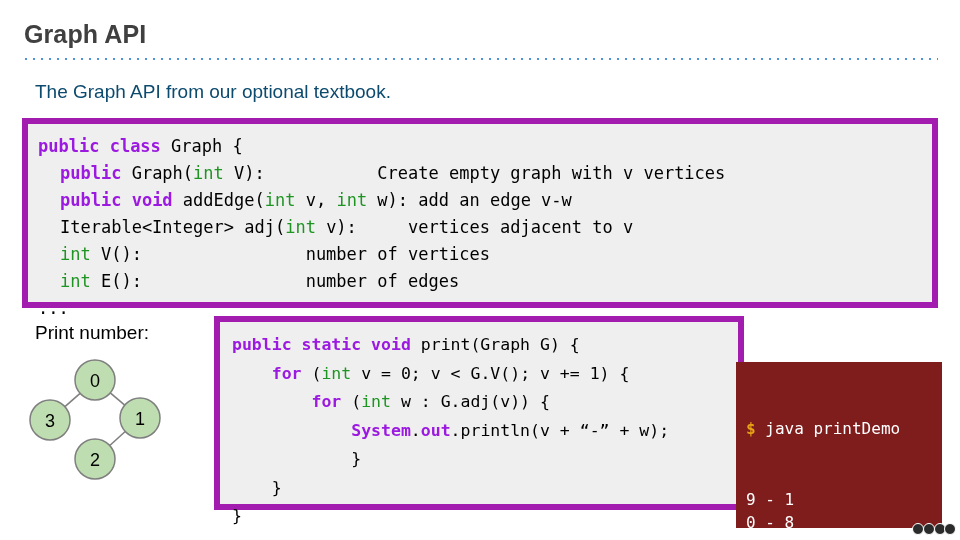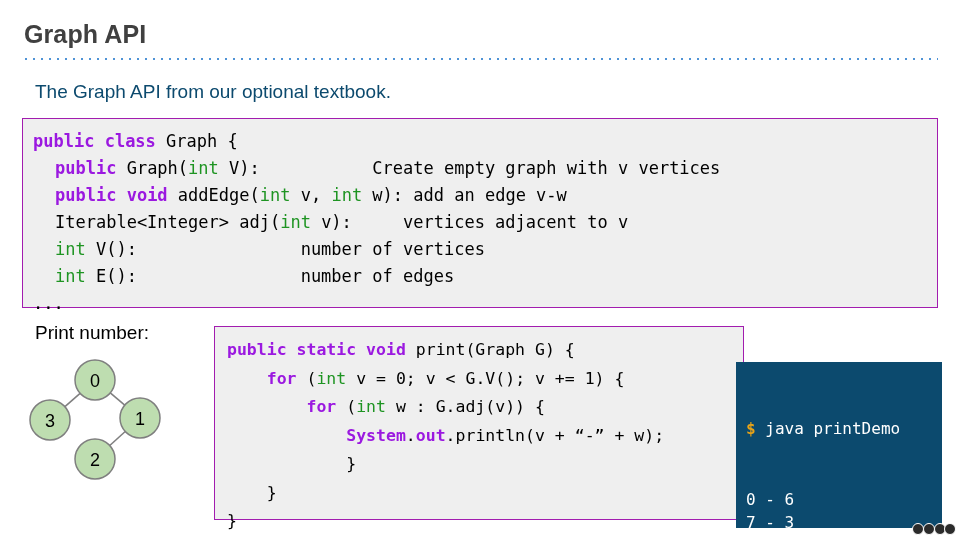--- a/index.html
+++ b/index.html
@@ -43,37 +43,37 @@
     left: 35px;
     top: 81px;
     font-size: 19px;
     color: #0c4a6e;
   }
 
   
   .code-block {
     position: absolute;
     background: #efefef;
-    border: 1px solid #a21caf;
+    border: 6px solid #a21caf;
     font-family: "DejaVu Sans Mono", monospace;
     box-sizing: border-box;
     white-space: pre;
   }
   #api-code-block {
     left: 22px;
     top: 118px;
     width: 916px;
     height: 190px;
     padding: 9px 0 0 0;
     font-size: 17px;
     line-height: 27px;
   }
   #print-code-block {
     left: 214px;
-    top: 326px;
+    top: 316px;
     width: 530px;
     height: 194px;
     padding: 9px 0 0 12px;
     font-size: 16.5px;
     line-height: 28.5px;
   }
   .code-line {
     display: block;
     color: #000000;
   }
@@ -100,21 +100,21 @@
     height: 140px;
   }
 
   
   #terminal-panel {
     position: absolute;
     left: 736px;
     top: 362px;
     width: 206px;
     height: 166px;
-    background: #0c4a6e;
+    background: #7f1d1d;
     font-family: "DejaVu Sans Mono", monospace;
     font-size: 16px;
     line-height: 23.5px;
     color: #ffffff;
     padding: 8px 0 0 10px;
     box-sizing: border-box;
     white-space: pre;
     overflow: hidden;
   }
   #terminal-panel .prompt-sym { color: #E8A317; font-weight: bold; }
@@ -158,21 +158,21 @@
         <circle cx="77" cy="107" r="20" fill="#BEDDB0" stroke="#7F7F7F" stroke-width="1.5"></circle>
         <text x="77" y="113.5" text-anchor="middle" font-family="&quot;Liberation Sans&quot;, sans-serif" font-size="18" fill="#000000">2</text>
       </g>
   </svg>
 </div>
 
 <div id="print-code-block" class="code-block"><span class="code-line"><span class="kw">public </span><span class="kw">static </span><span class="kw">void </span><span>print(Graph G) {</span></span><span class="code-line"><span>    </span><span class="kw">for</span><span> (</span><span class="ty">int</span><span> v = 0; v &lt; G.V(); v += 1) {</span></span><span class="code-line"><span>        </span><span class="kw">for</span><span> (</span><span class="ty">int</span><span> w : G.adj(v)) {</span></span><span class="code-line"><span>            </span><span class="kw">System</span><span>.</span><span class="kw">out</span><span>.println(v + “-” + w);</span></span><span class="code-line"><span>            }</span></span><span class="code-line"><span>    }</span></span><span class="code-line"><span>}</span></span></div>
 
 <div id="terminal-panel">
   <span class="term-line"><span class="prompt-sym">$</span><span> <span>java printDemo</span></span></span>
-  <span id="terminal-output"><span class="term-line">0 - 6</span><span class="term-line">7 - 3</span></span>
+  <span id="terminal-output"><span class="term-line">9 - 1</span><span class="term-line">0 - 8</span></span>
 </div>
 
 <div id="cc-badge">
   <svg width="44" height="16" viewBox="0 0 44 16">
     <circle cx="6" cy="8" r="5.5" fill="#2b2b2b" stroke="#ffffff" stroke-width="1"></circle>
     <circle cx="17" cy="8" r="5.5" fill="#2b2b2b" stroke="#ffffff" stroke-width="1"></circle>
     <circle cx="28" cy="8" r="5.5" fill="#2b2b2b" stroke="#ffffff" stroke-width="1"></circle>
     <circle cx="38" cy="8" r="5.5" fill="#2b2b2b" stroke="#ffffff" stroke-width="1"></circle>
   </svg>
 </div>

